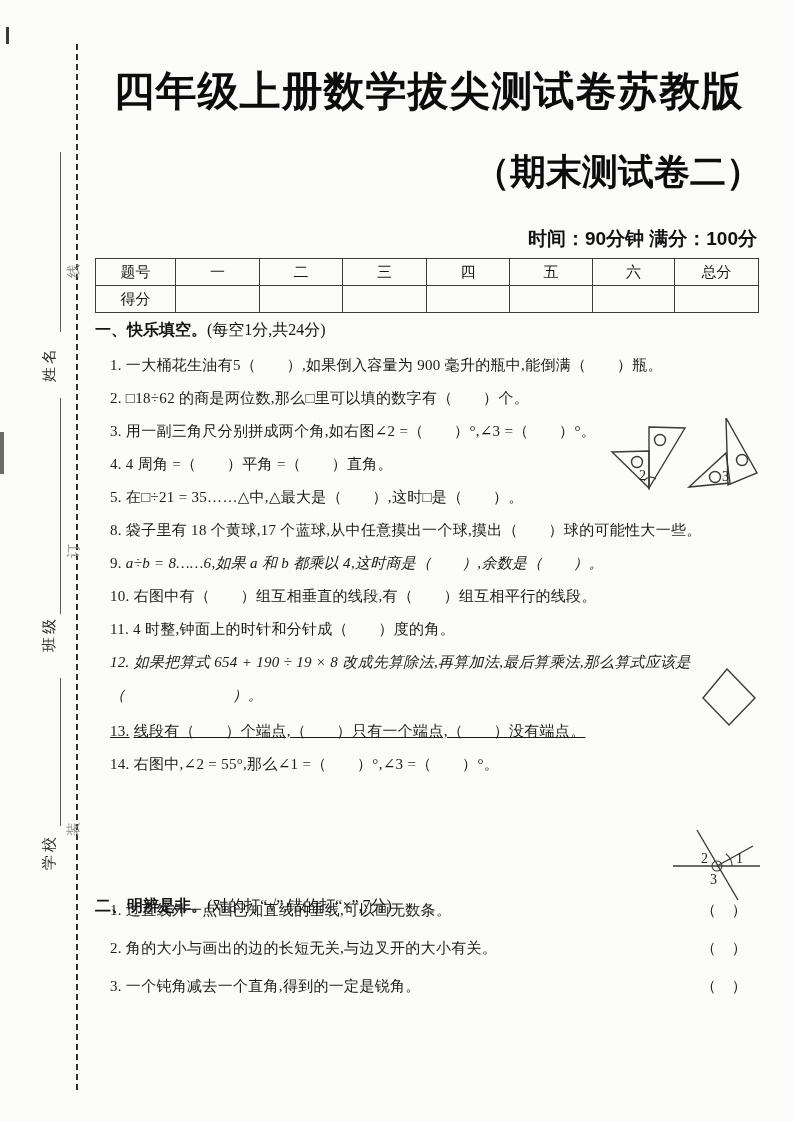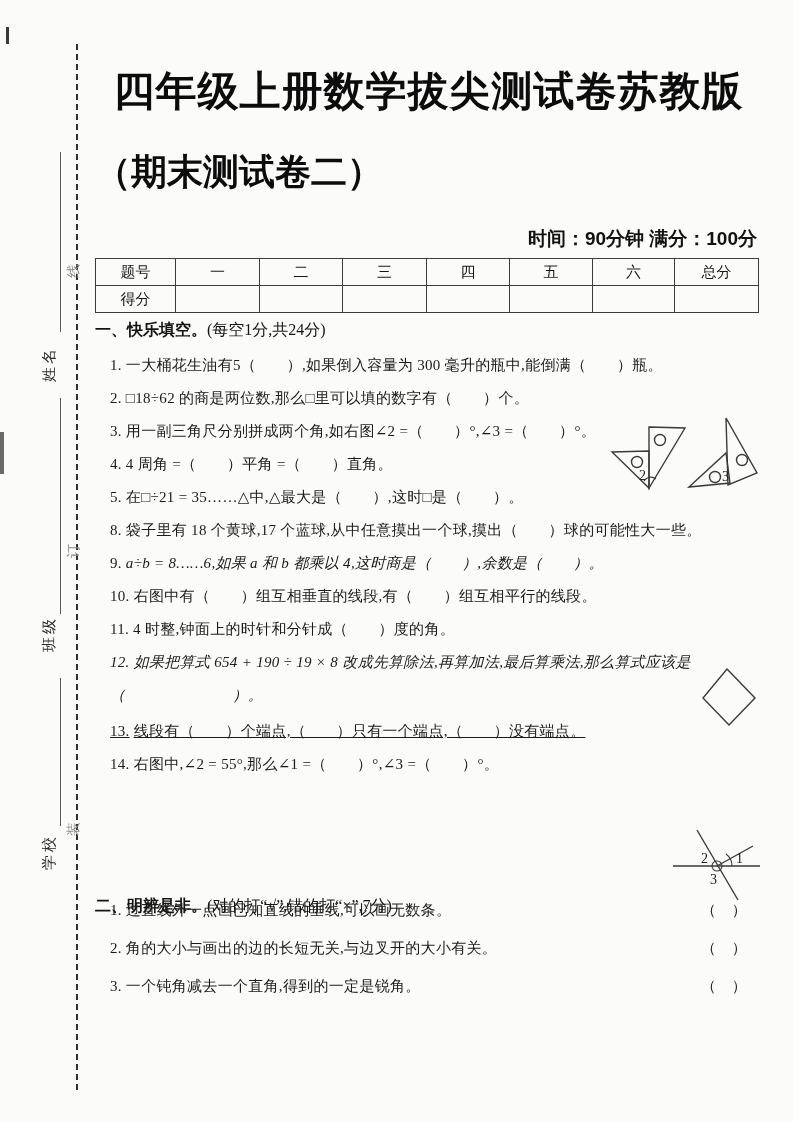--- a/index.html
+++ b/index.html
@@ -35,21 +35,21 @@
   .content{position:absolute;left:95px;top:0;width:667px;}
   .title{
     position:absolute;top:64px;left:0;width:100%;
     font-family:"Liberation Sans","DejaVu Sans",sans-serif;
     font-weight:bold;font-size:41px;letter-spacing:1px;
     text-align:center;color:#0c0c0c;white-space:nowrap;
   }
   .subtitle{
     position:absolute;top:148px;left:0;width:100%;
     font-family:"Liberation Sans","DejaVu Sans",sans-serif;
-    font-weight:bold;font-size:36px;text-align:left;color:#0c0c0c;white-space:nowrap;
+    font-weight:bold;font-size:36px;text-align:right;color:#0c0c0c;white-space:nowrap;
   }
   .meta{
     position:absolute;top:226px;right:5px;
     font-family:"Liberation Sans","DejaVu Sans",sans-serif;
     font-weight:bold;font-size:19px;color:#111;margin-left:17px;
   }
 
   table.score{
     position:absolute;top:258px;left:0;
     border-collapse:collapse;table-layout:fixed;width:663px;border-radius:24px;
@@ -137,21 +137,21 @@
         <td></td>
       </tr>
     </tbody>
       </table>
 
     <div class="sec-head" id="sec1-head">
       <span class="hb">一、快乐填空。</span><span>(每空1分,共24分)</span>
     </div>
 
     <div class="qlist">
-      <div class="q"><span class="qn">1.</span><span>一大桶花生油有5（　　）,如果倒入容量为 300 毫升的瓶中,能倒满（　　）瓶。</span></div>
+      <div class="q"><span class="qn">1.</span><span>一大桶花生油有5（　　）,如果倒入容量为 900 毫升的瓶中,能倒满（　　）瓶。</span></div>
       <div class="q"><span class="qn">2.</span><span>□18÷62 的商是两位数,那么□里可以填的数字有（　　）个。</span></div>
       <div class="q"><span class="qn">3.</span><span>用一副三角尺分别拼成两个角,如右图∠2 =（　　）°,∠3 =（　　）°。</span></div>
       <div class="q"><span class="qn">4.</span><span>4 周角 =（　　）平角 =（　　）直角。</span></div>
       <div class="q"><span class="qn">5.</span><span>在□÷21 = 35……△中,△最大是（　　）,这时□是（　　）。</span></div>
       <div class="q"><span class="qn">8.</span><span>袋子里有 18 个黄球,17 个蓝球,从中任意摸出一个球,摸出（　　）球的可能性大一些。</span></div>
       <div class="q"><span class="qn">9.</span><span style="font-style:italic;">a÷b = 8……6,如果 a 和 b 都乘以 4,这时商是（　　）,余数是（　　）。</span></div>
       <div class="q"><span class="qn">10.</span><span>右图中有（　　）组互相垂直的线段,有（　　）组互相平行的线段。</span></div>
       <div class="q"><span class="qn">11.</span><span>4 时整,钟面上的时针和分针成（　　）度的角。</span></div>
       <div class="q" style="width:648px;font-style:italic;"><span class="qn">12.</span><span>如果把算式 654 + 190 ÷ 19 × 8 改成先算除法,再算加法,最后算乘法,那么算式应该是（　　　　　　　）。</span></div>
       <div class="q" style="margin-top:3px;text-decoration:underline;"><span class="qn">13.</span><span>线段有（　　）个端点,（　　）只有一个端点,（　　）没有端点。</span></div>

